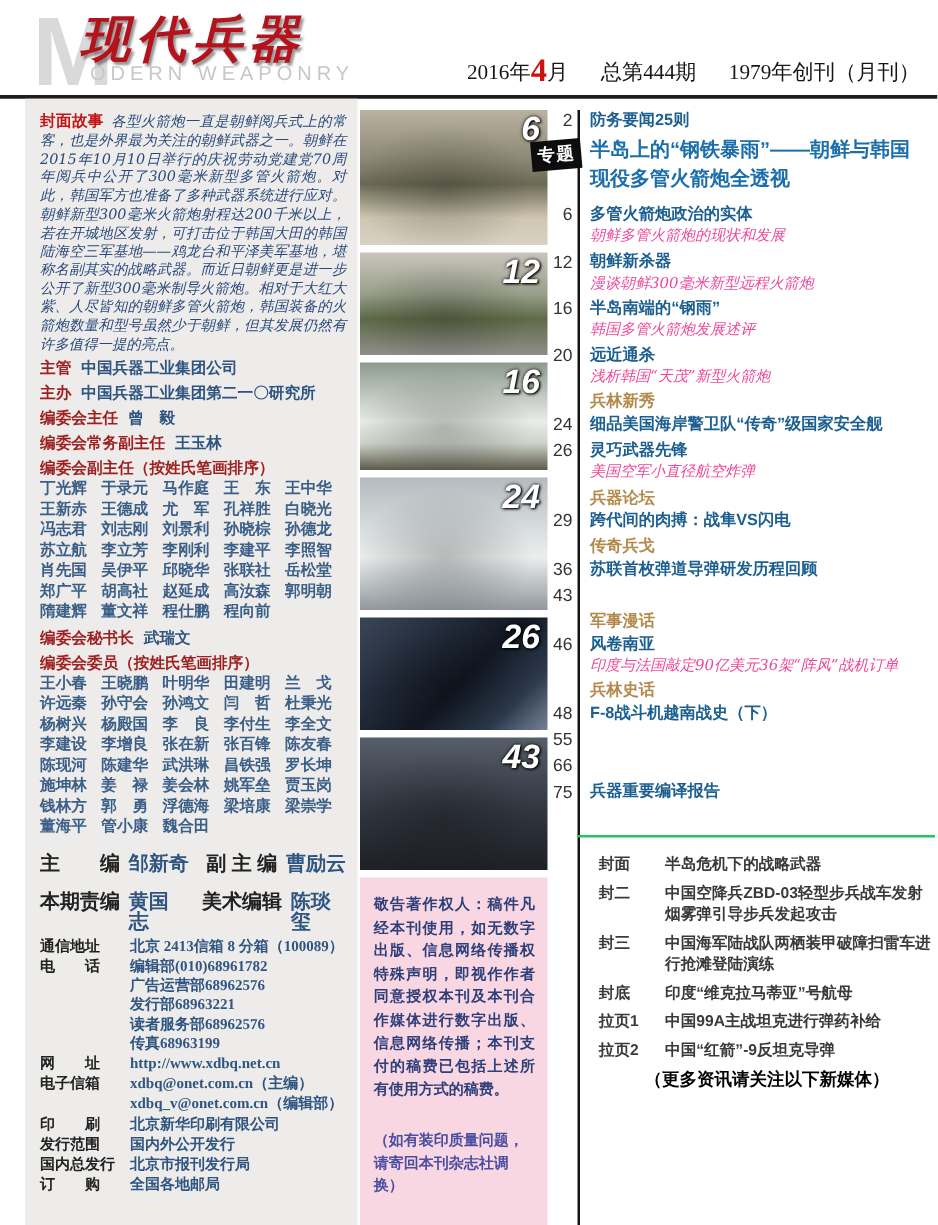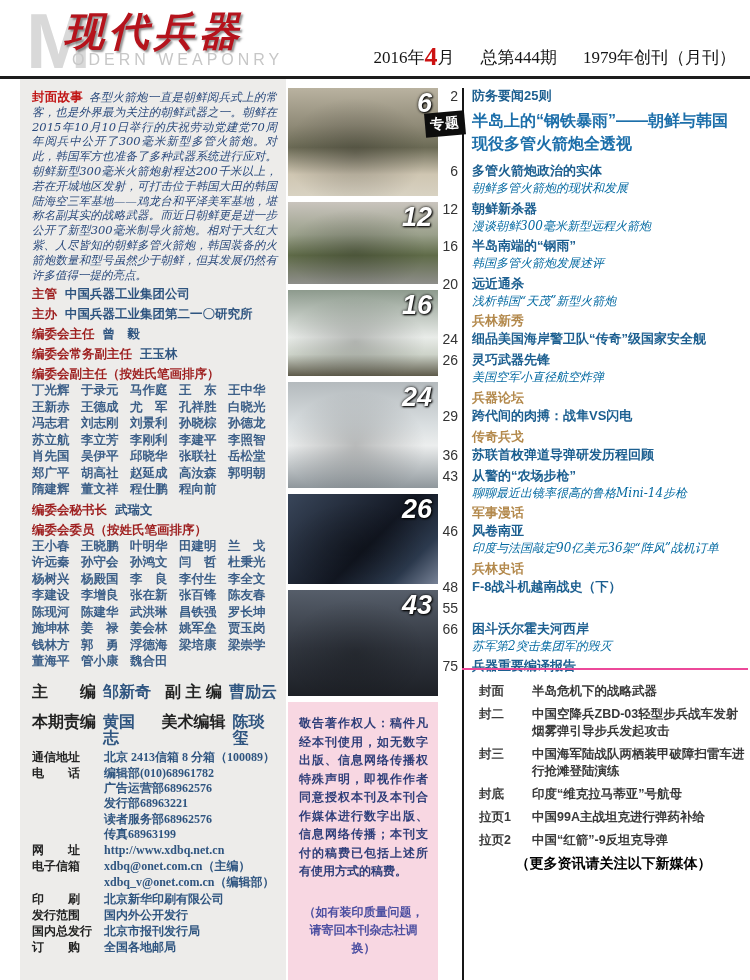--- a/index.html
+++ b/index.html
@@ -43,37 +43,37 @@
   .photos .photo:nth-of-type(2){ height:82px;  background:linear-gradient(180deg,#c9c4bd 0%,#9aa08b 40%,#5f6b48 65%,#8e8e8a 100%); }
   .photos .photo:nth-of-type(3){ height:86px;  background:linear-gradient(180deg,#8d9a8d 0%,#e9ece9 55%,#cdd3c9 75%,#5d5a4a 100%); }
   .photos .photo:nth-of-type(4){ height:106px; background:linear-gradient(180deg,#b4babd 0%,#d9dee0 40%,#eceeee 60%,#8f979c 100%); }
   .photos .photo:nth-of-type(5){ height:90px;  background:linear-gradient(135deg,#39465a 0%,#121722 55%,#2c3a4e 80%,#778296 100%); }
   .photos .photo:nth-of-type(6){ height:106px; background:linear-gradient(180deg,#565e6a 0%,#31363f 55%,#1d2026 100%); }
   .photo::after { content:""; position:absolute; inset:0; background:radial-gradient(ellipse at 45% 60%, rgba(0,0,0,.22), rgba(0,0,0,0) 60%); }
 
   
   .notice { position:absolute; left:288px; top:702px; width:150px; height:310px; background:#f8d7e2; padding:12px 10px 10px 11px; }
   .notice-main { font-size:12px; line-height:18.5px; color:#2f3f7a; font-weight:600; text-align:justify; }
-  .notice-sub { margin-top:22px; font-size:12px; line-height:18px; color:#4c4fa1; font-weight:600; text-align:center; }
+  .notice-sub { margin-top:22px; font-size:12px; line-height:18px; color:#4c4fa1; font-weight:600; text-align:left; }
 
   
   .vline { position:absolute; left:462px; top:88px; width:2px; height:892px; background:#161616; }
   .toc { position:absolute; left:430px; top:88px; width:312px; }
   .toc-row { display:flex; margin-bottom:5px; }
   .toc-num { flex:0 0 28px; text-align:right; font-size:14px; color:#333; font-weight:500; line-height:16px; }
   .toc-body { margin-left:14px; }
   .toc-title { font-size:13px; line-height:16px; font-weight:bold; color:#1c5f90; }
-  .toc-sub { font-size:12px; line-height:14.5px; margin-top:2px; color:#0369a1; font-family:"DejaVu Serif",serif; font-style:italic;text-align:right; }
+  .toc-sub { font-size:12px; line-height:14.5px; margin-top:2px; color:#ec4899; font-family:"DejaVu Serif",serif; font-style:italic;text-align:right; }
   .toc-section { font-size:13px; line-height:15px; margin:5px 0 3px 42px; color:#b3894c; font-weight:bold; }
   .special { position:relative; margin:3px 0 8px 42px; }
   .special-tag { position:absolute; left:-47px; top:3px; background:#0d0d0d; color:#fff; font-size:14px; font-weight:bold; padding:3px 5px; transform:rotate(-5deg); letter-spacing:1px; }
   .special-title { font-size:16px; line-height:23px; font-weight:bold; color:#1c6faa; }
 
   
-  .covers-box { position:absolute; left:462px; top:668px; width:286px; border-top:2px solid #ec4899; padding:13px 0 0 17px; }
+  .covers-box { position:absolute; left:462px; top:668px; width:286px; border-top:2px solid #22c55e; padding:13px 0 0 17px; }
   .cover-row { display:flex; margin-bottom:6px; }
   .cover-label { flex:0 0 44px; font-size:12.5px; line-height:17px; color:#3a3a3a; font-weight:bold; white-space:nowrap; }
   .cover-text { flex:1; margin-left:9px; font-size:12.5px; line-height:17px; color:#3a3a3a; font-weight:600; }
   .media-note { margin-top:0; text-align:center; font-size:14px; color:#000000; font-weight:bold; font-family:"Liberation Serif",serif; }
   .qr-row { display:flex; justify-content:center; gap:42px; margin-top:9px; }
   .qr-block { text-align:center; }
   .qr { position:relative; width:72px; height:72px; margin:0 auto;
         background:repeating-linear-gradient(0deg,#111 0 4px,transparent 4px 8px),
                    repeating-linear-gradient(90deg,#111 0 4px,#fff 4px 8px); }
   .finder { position:absolute; width:18px; height:18px; background:#111; }
@@ -365,24 +365,20 @@
 
     <div class="toc-section">传奇兵戈</div>
     <div class="toc-row">
         <span class="toc-num">36</span>
         <div class="toc-body">
           <div class="toc-title">苏联首枚弹道导弹研发历程回顾</div>
         </div>
       </div>
     <div class="toc-row">
         <span class="toc-num">43</span>
-        <div class="toc-body">
-          <div class="toc-title">从警的“农场步枪”</div>
-          <div class="toc-sub">聊聊最近出镜率很高的鲁格Mini-14步枪</div>
-        </div>
       </div>
 
     <div class="toc-section">军事漫话</div>
     <div class="toc-row">
         <span class="toc-num">46</span>
         <div class="toc-body">
           <div class="toc-title">风卷南亚</div>
           <div class="toc-sub">印度与法国敲定90亿美元36架“阵风”战机订单</div>
         </div>
       </div>
@@ -392,24 +388,20 @@
         <span class="toc-num">48</span>
         <div class="toc-body">
           <div class="toc-title">F-8战斗机越南战史（下）</div>
         </div>
       </div>
     <div class="toc-row">
         <span class="toc-num">55</span>
       </div>
     <div class="toc-row">
         <span class="toc-num">66</span>
-        <div class="toc-body">
-          <div class="toc-title">困斗沃尔霍夫河西岸</div>
-          <div class="toc-sub">苏军第2突击集团军的毁灭</div>
-        </div>
       </div>
     <div class="toc-row">
         <span class="toc-num">75</span>
         <div class="toc-body">
           <div class="toc-title">兵器重要编译报告</div>
         </div>
       </div>
   </div>
 
   <div class="covers-box">

